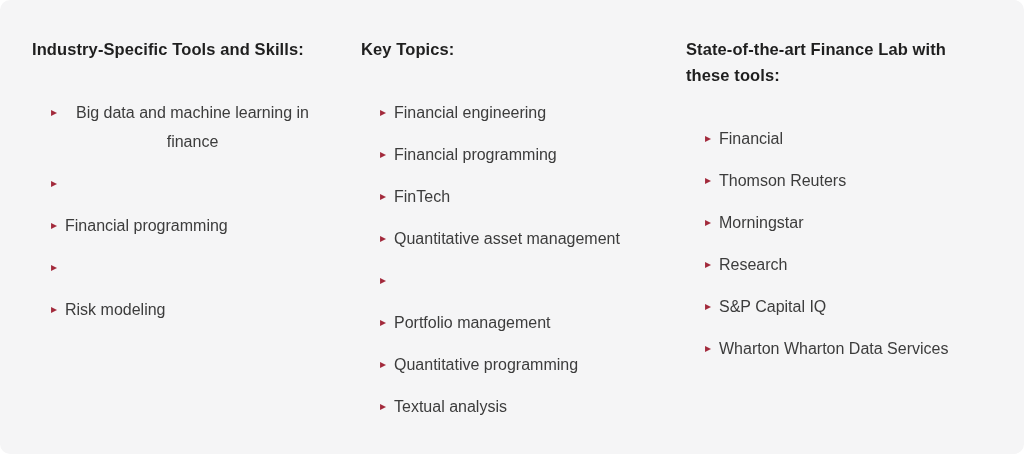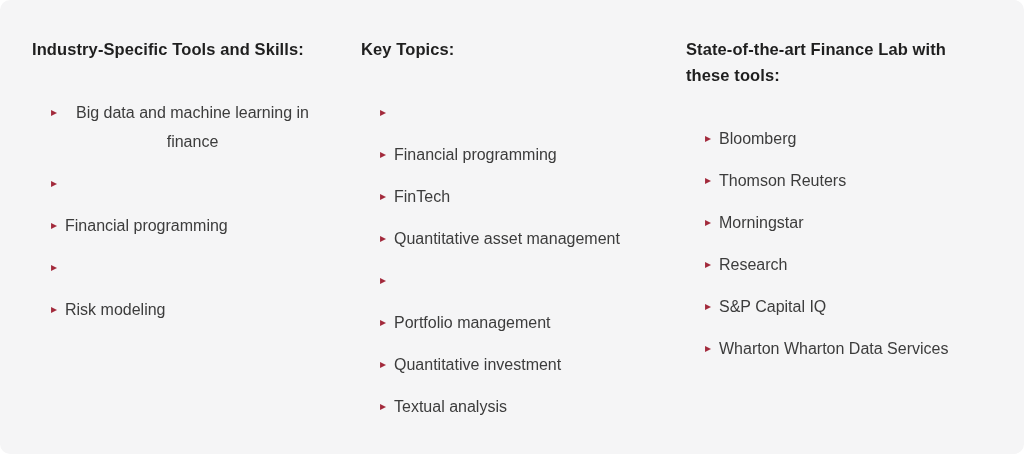--- a/index.html
+++ b/index.html
@@ -81,20 +81,21 @@
         <span class="txt">Risk modeling</span>
       </li>
     </ul>
   </section>
 
   <section class="col col-2">
     <h3 class="col-heading">Key Topics:</h3>
     <ul class="bullet-list">
       <li>
         <span class="bullet">▸</span>
+        <span class="txt">Financial engineering</span>
       </li>
       <li>
         <span class="bullet">▸</span>
         <span class="txt">Financial programming</span>
       </li>
       <li>
         <span class="bullet">▸</span>
         <span class="txt">FinTech</span>
       </li>
       <li>
@@ -103,35 +104,35 @@
       </li>
       <li>
         <span class="bullet">▸</span>
       </li>
       <li>
         <span class="bullet">▸</span>
         <span class="txt">Portfolio management</span>
       </li>
       <li>
         <span class="bullet">▸</span>
-        <span class="txt">Quantitative investment</span>
+        <span class="txt">Quantitative programming</span>
       </li>
       <li>
         <span class="bullet">▸</span>
         <span class="txt">Textual analysis</span>
       </li>
     </ul>
   </section>
 
   <section class="col col-3">
     <h3 class="col-heading">State-of-the-art Finance Lab with these tools:</h3>
     <ul class="bullet-list">
       <li>
         <span class="bullet">▸</span>
-        <span class="txt">Bloomberg</span>
+        <span class="txt">Financial</span>
       </li>
       <li>
         <span class="bullet">▸</span>
         <span class="txt">Thomson Reuters</span>
       </li>
       <li>
         <span class="bullet">▸</span>
         <span class="txt">Morningstar</span>
       </li>
       <li>

